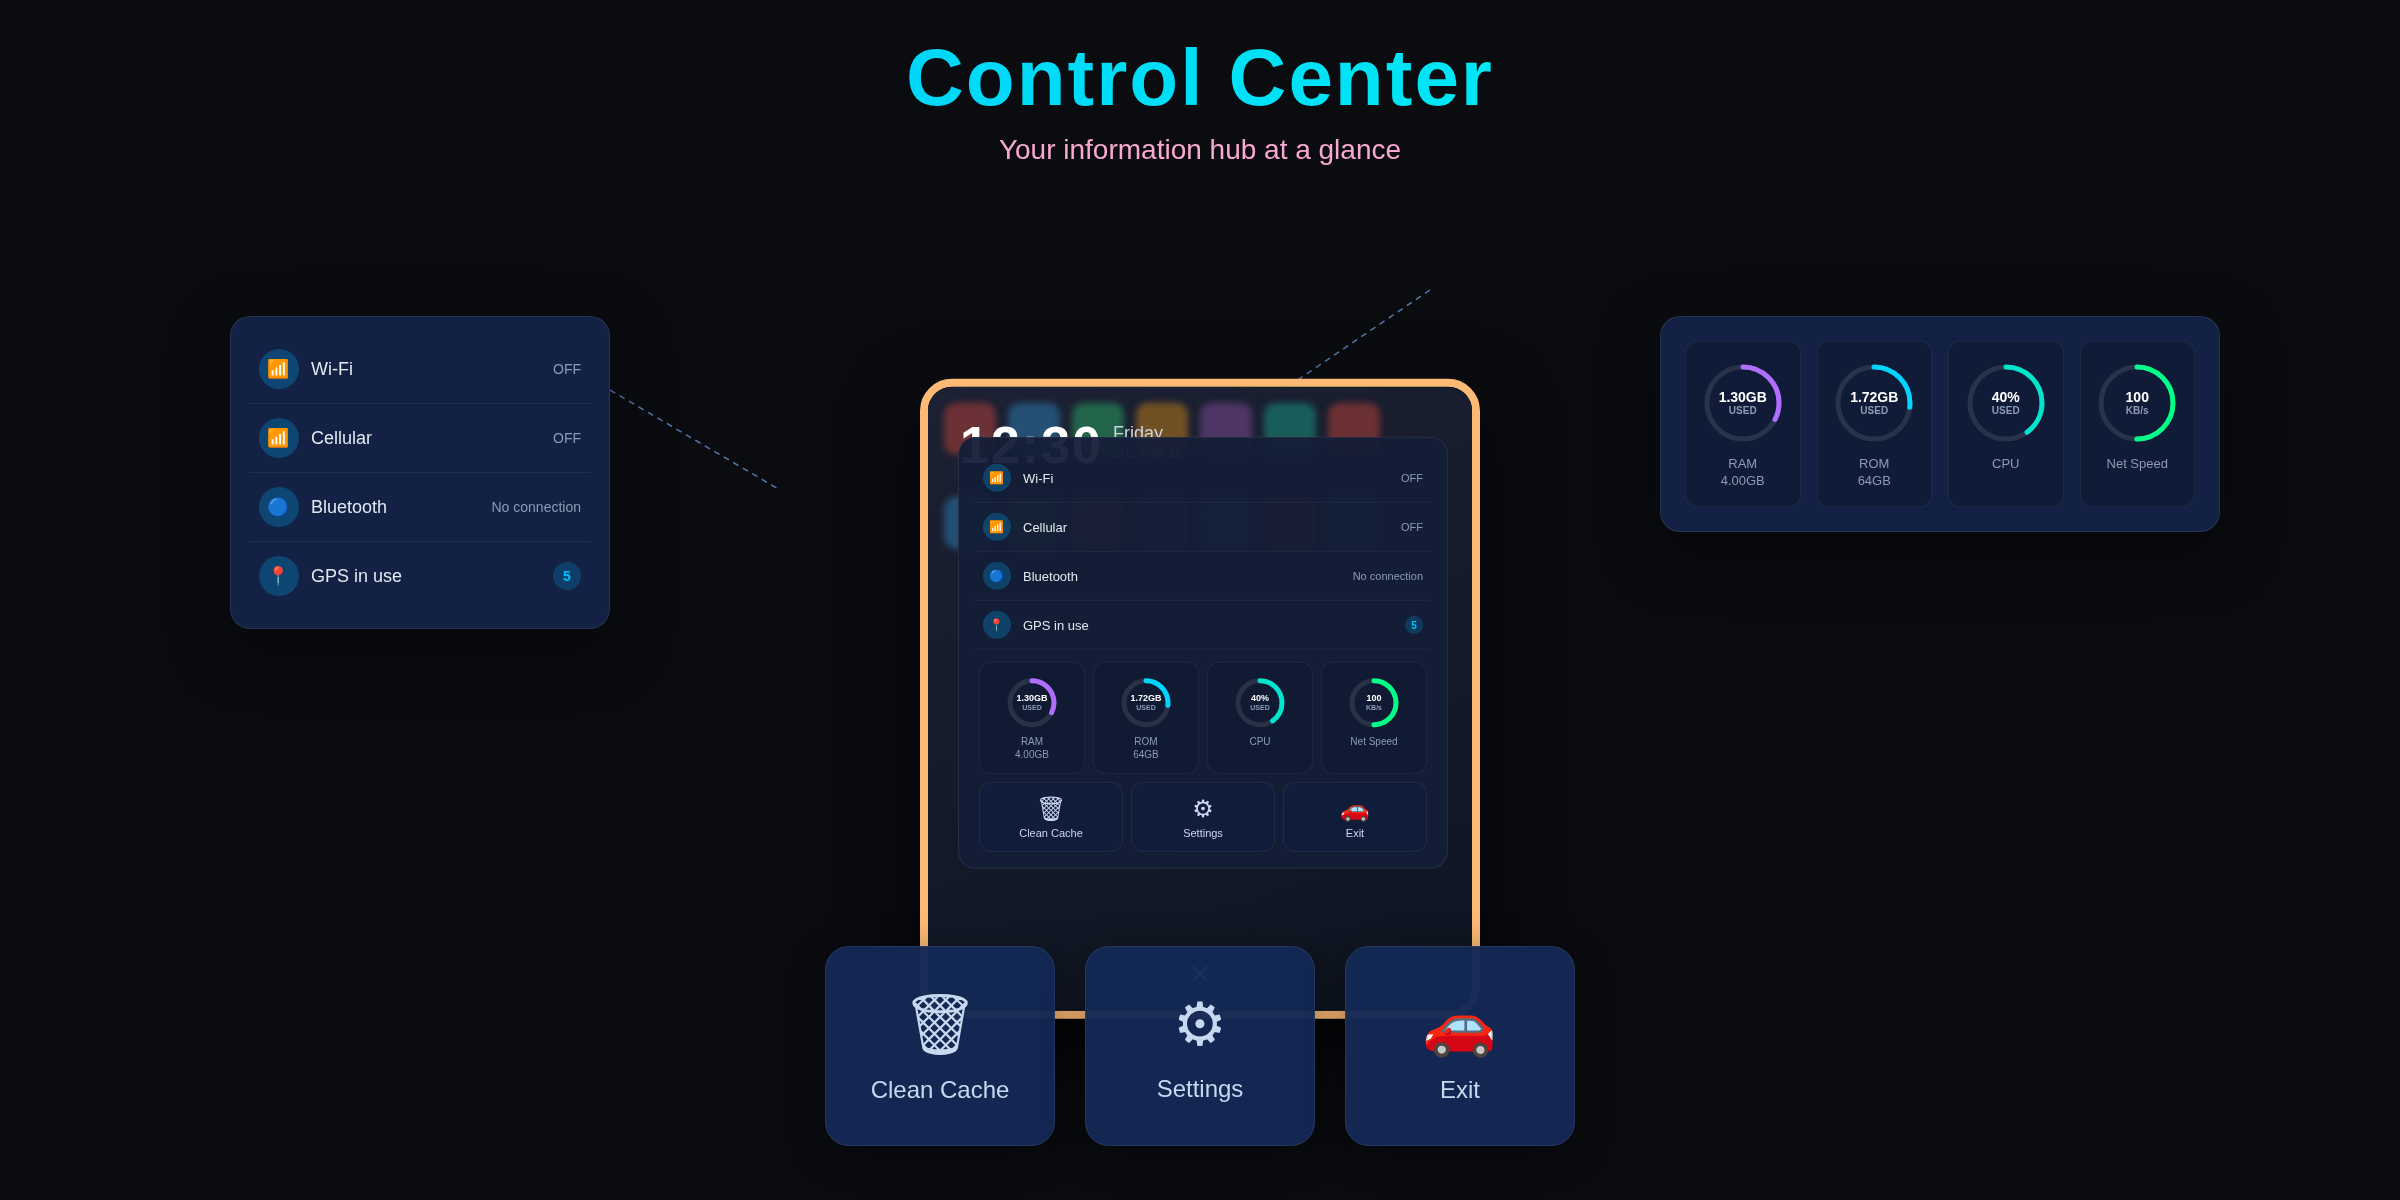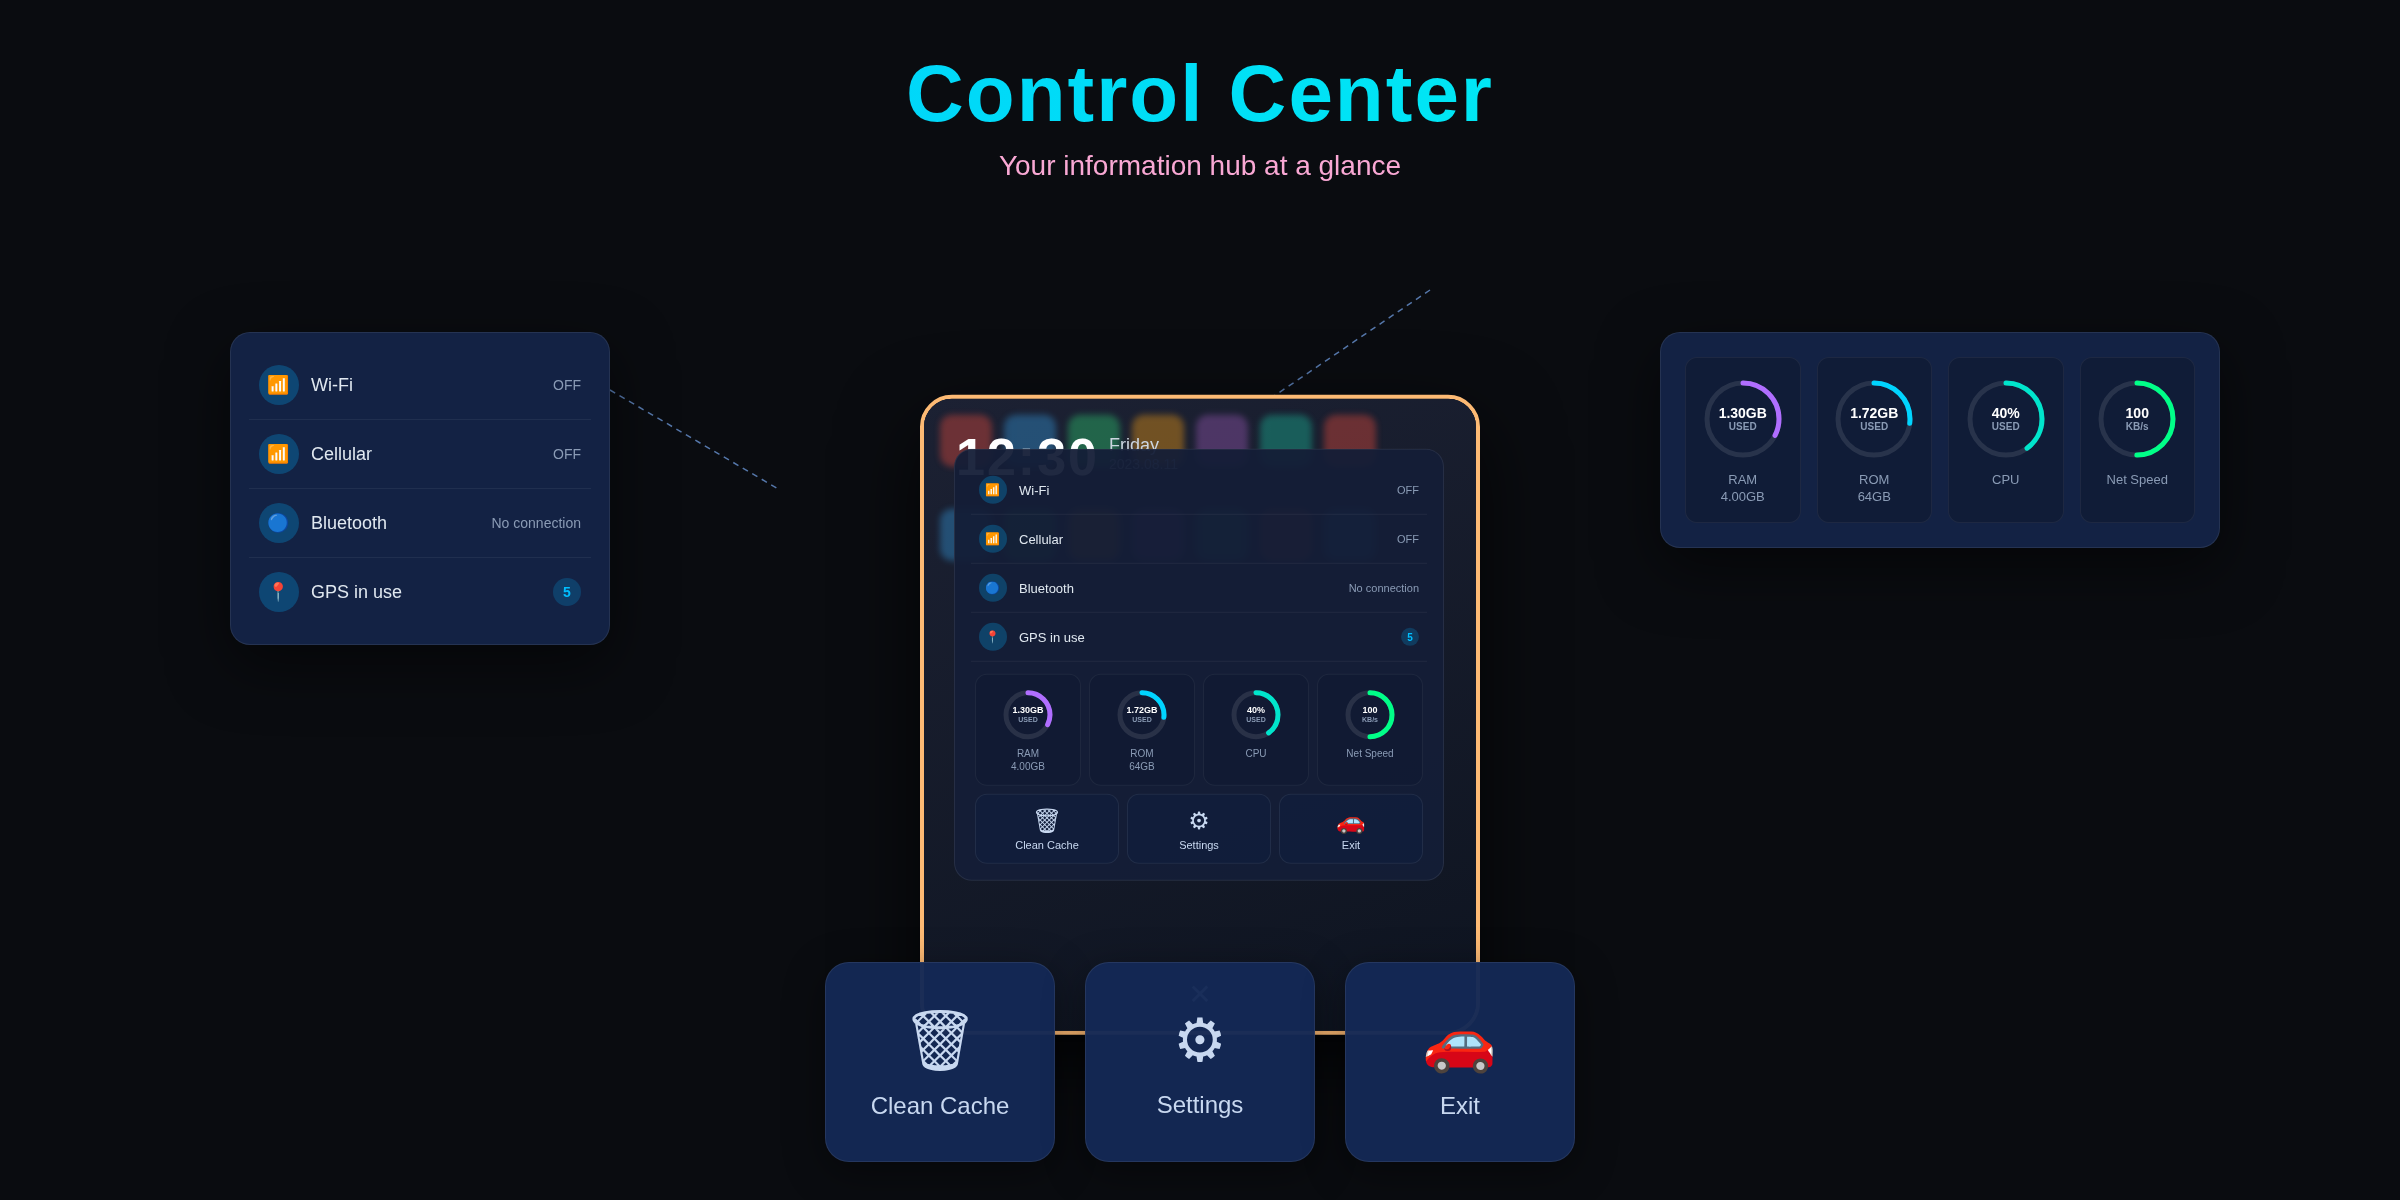--- a/index.html
+++ b/index.html
@@ -8,21 +8,21 @@
       height: 1200px;
       background: #0a0c10;
       font-family: 'Arial', sans-serif;
       overflow: hidden;
       position: relative;
     }
 
     
     .header {
       text-align: center;
-      padding-top: 48px;
+      padding-top: 32px;
     }
     .header-title {
       font-size: 80px;
       font-weight: 900;
       background: linear-gradient(90deg, #00bfff, #00ffee);
       -webkit-background-clip: text;
       -webkit-text-fill-color: transparent;
       letter-spacing: 2px;
     }
     .header-subtitle {
@@ -42,21 +42,21 @@
     
     .tablet {
       position: absolute;
       left: 50%;
       top: 50%;
       transform: translate(-50%, -48%);
       width: 560px;
       height: 640px;
       background: #1a1e2a;
       border-radius: 32px;
-      border: 4px solid #fdba74;
+      border: 8px solid #fdba74;
       overflow: hidden;
       box-shadow: 0 30px 80px rgba(0,0,0,0.7);
     }
     .tablet-screen {
       width: 100%;
       height: 100%;
       background: linear-gradient(160deg, #1c2133 0%, #0e1420 100%);
       position: relative;
       overflow: hidden;
     }

